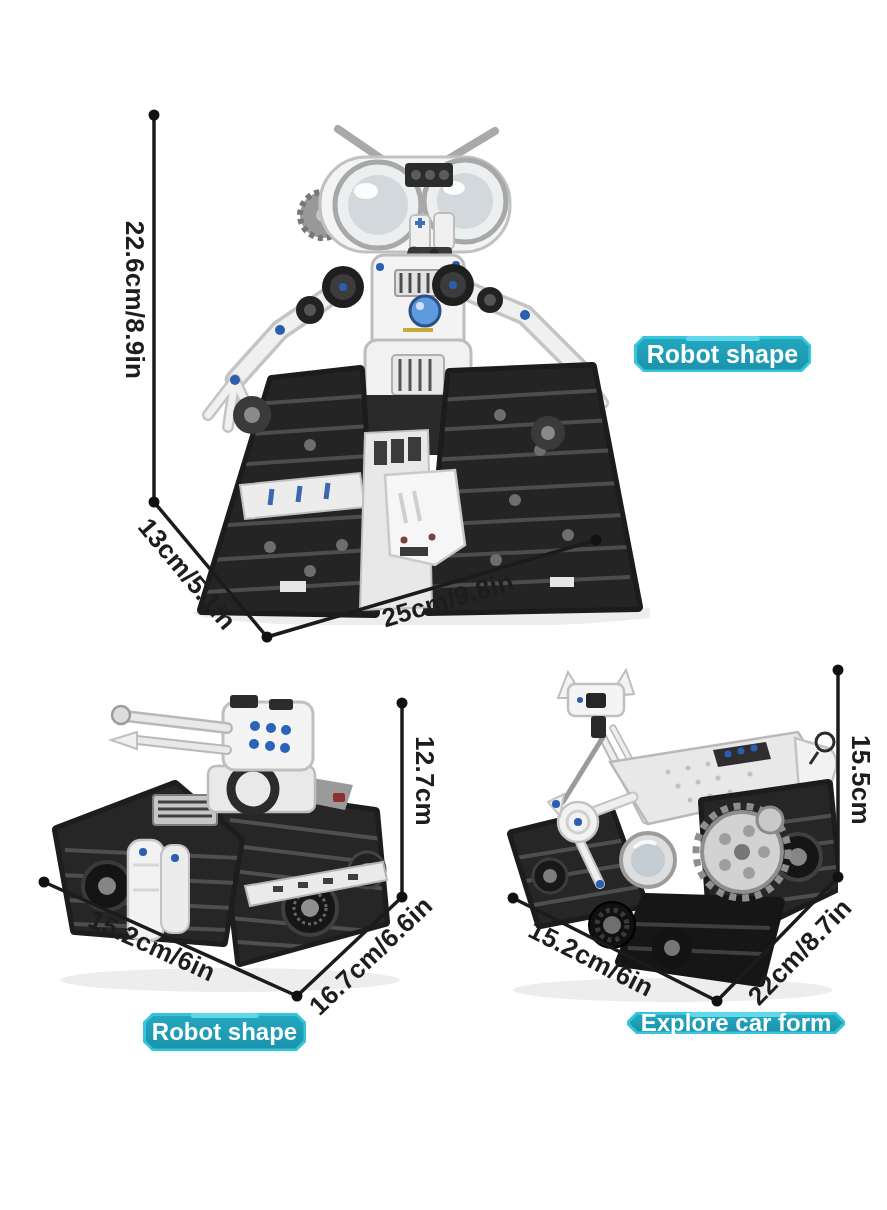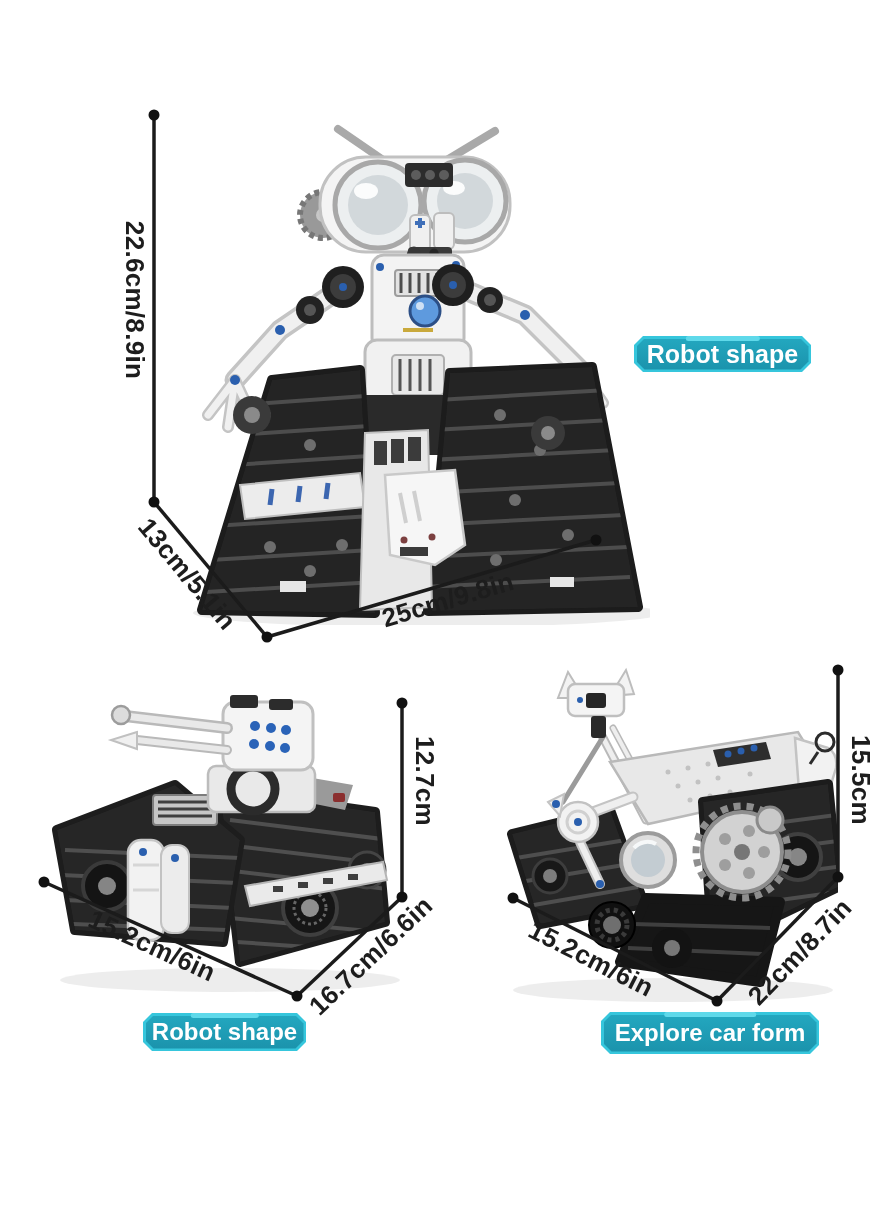--- a/index.html
+++ b/index.html
@@ -438,20 +438,20 @@
     <div class="label">Robot shape</div>
   </div>
 
   <div class="badge small" style="left:143px;top:1013px;width:163px;height:38px;">
     <div class="frame"></div>
     <div class="fill"></div>
     <div class="tab"></div>
     <div class="label">Robot shape</div>
   </div>
 
-  <div class="badge small" style="left:601px;top:1012px;width:218px;height:42px;">
+  <div class="badge small" style="left:627px;top:1012px;width:218px;height:22px;">
     <div class="frame"></div>
     <div class="fill"></div>
     <div class="tab"></div>
     <div class="label">Explore car form</div>
   </div>
 
 </div>
 
 </body></html>

